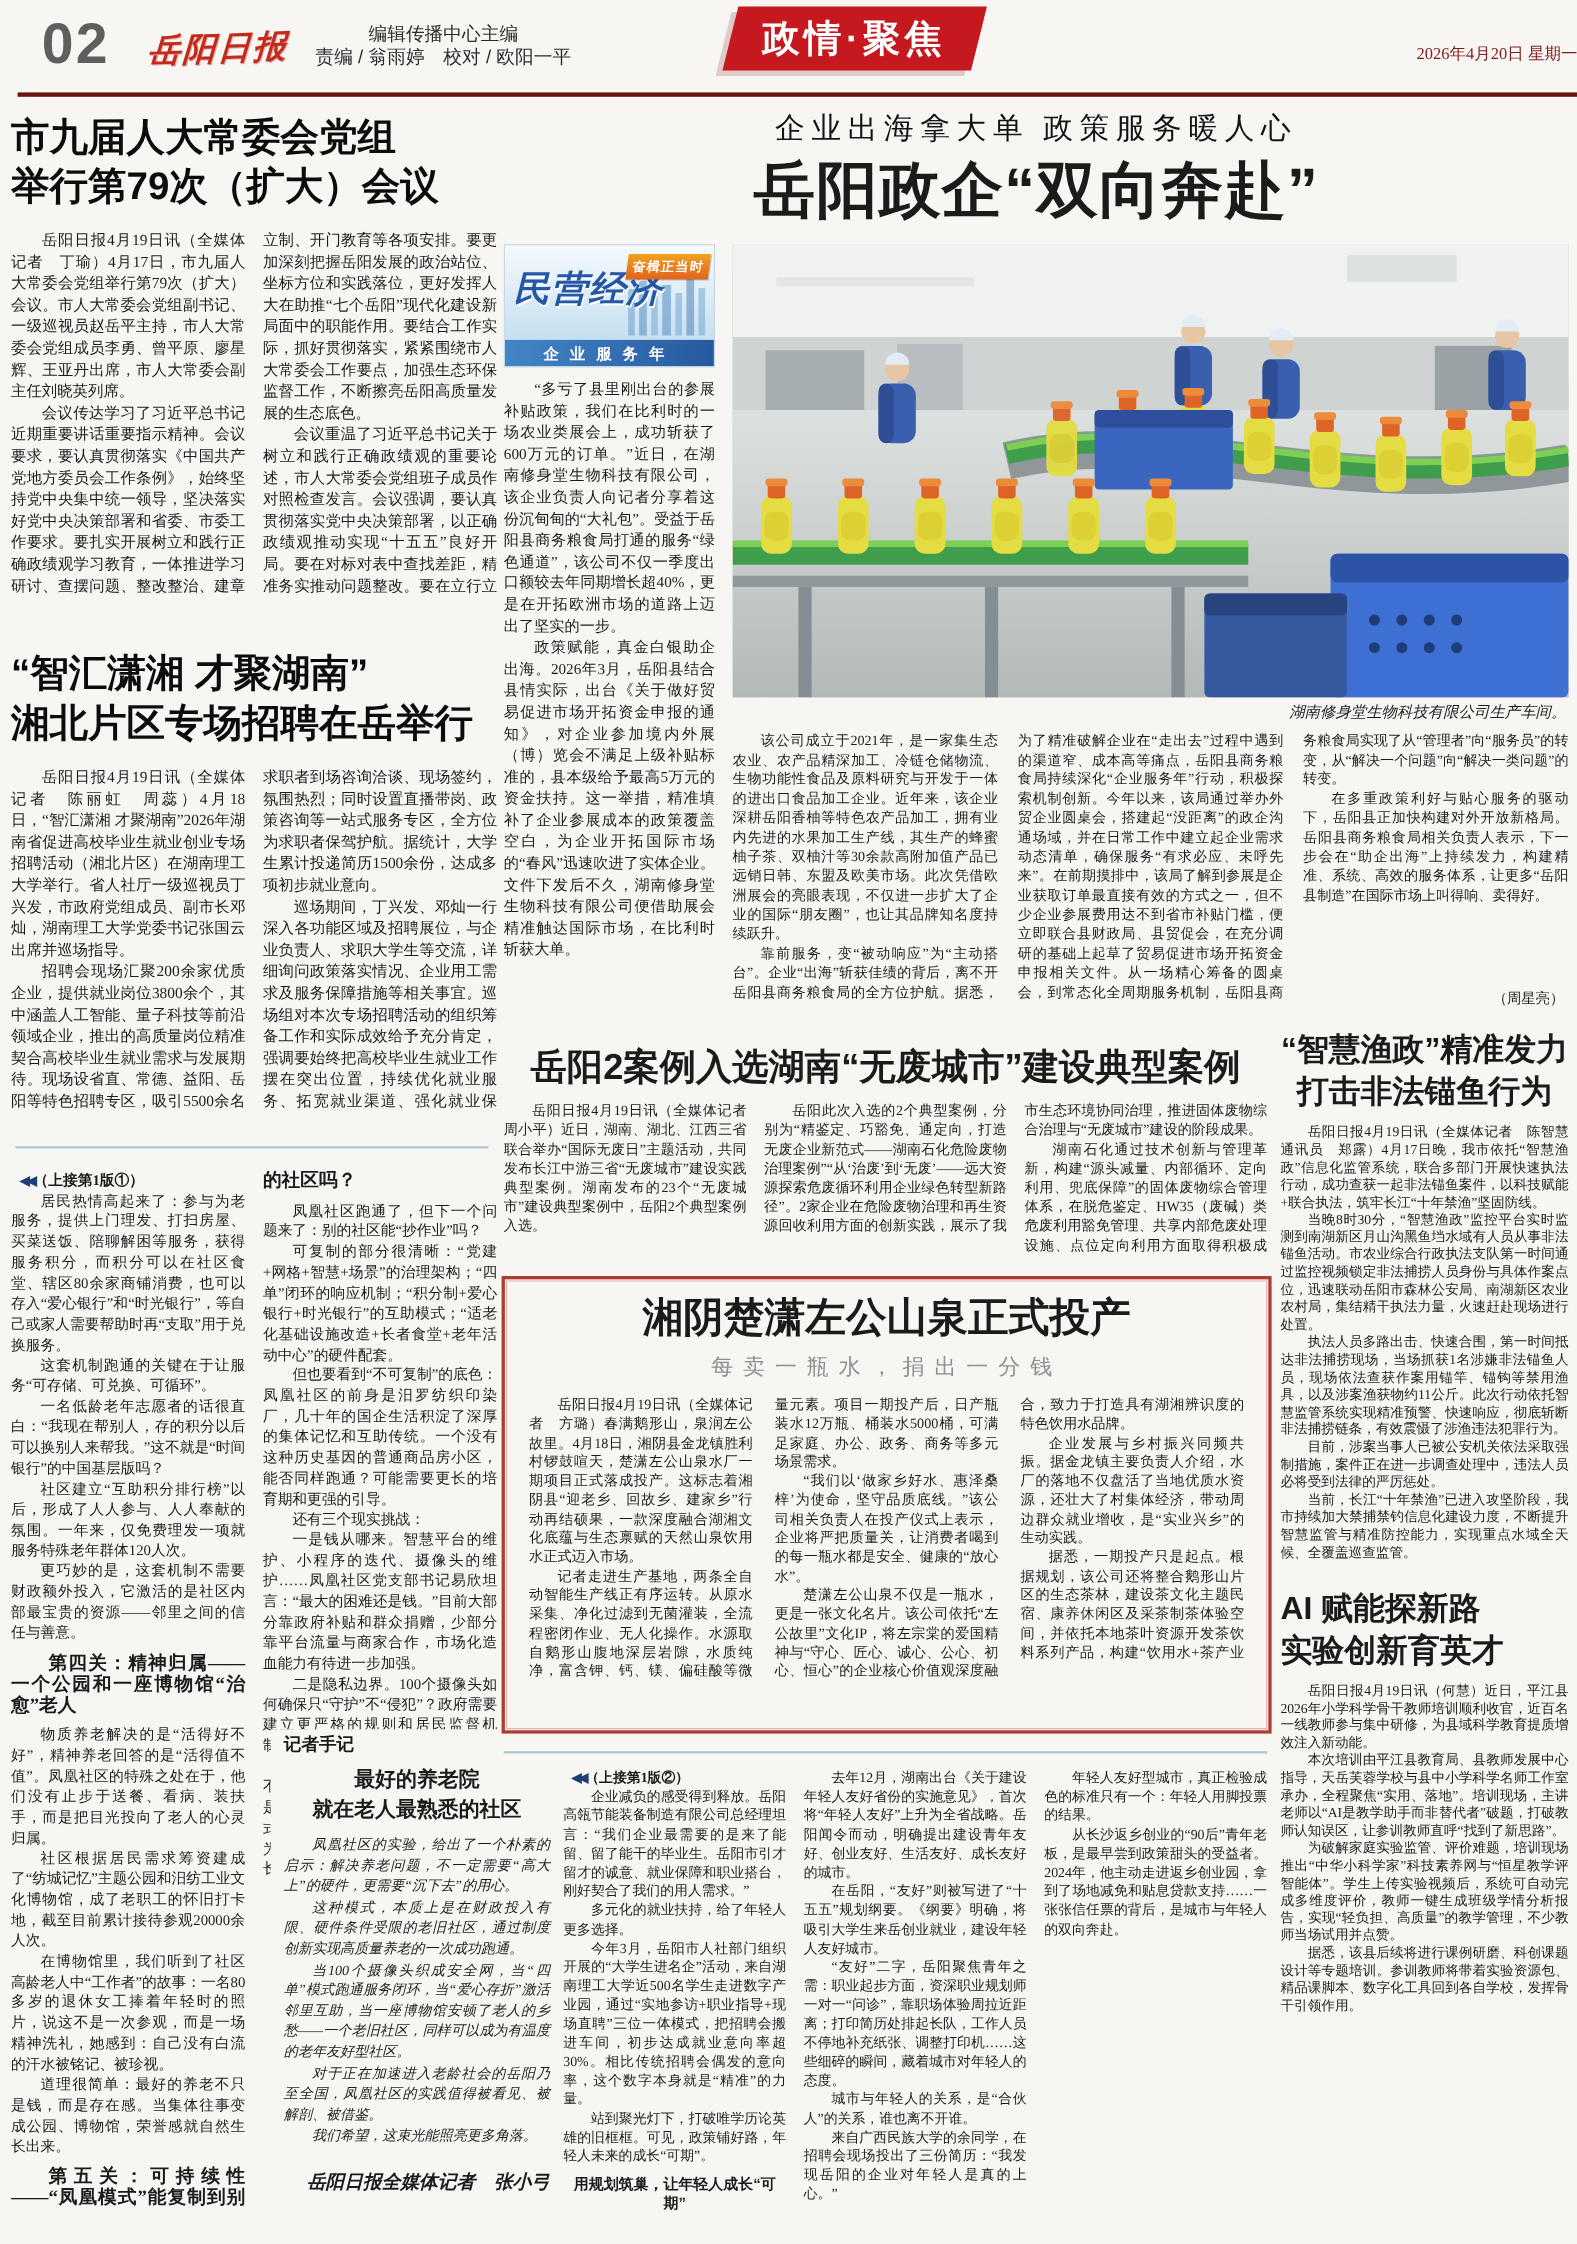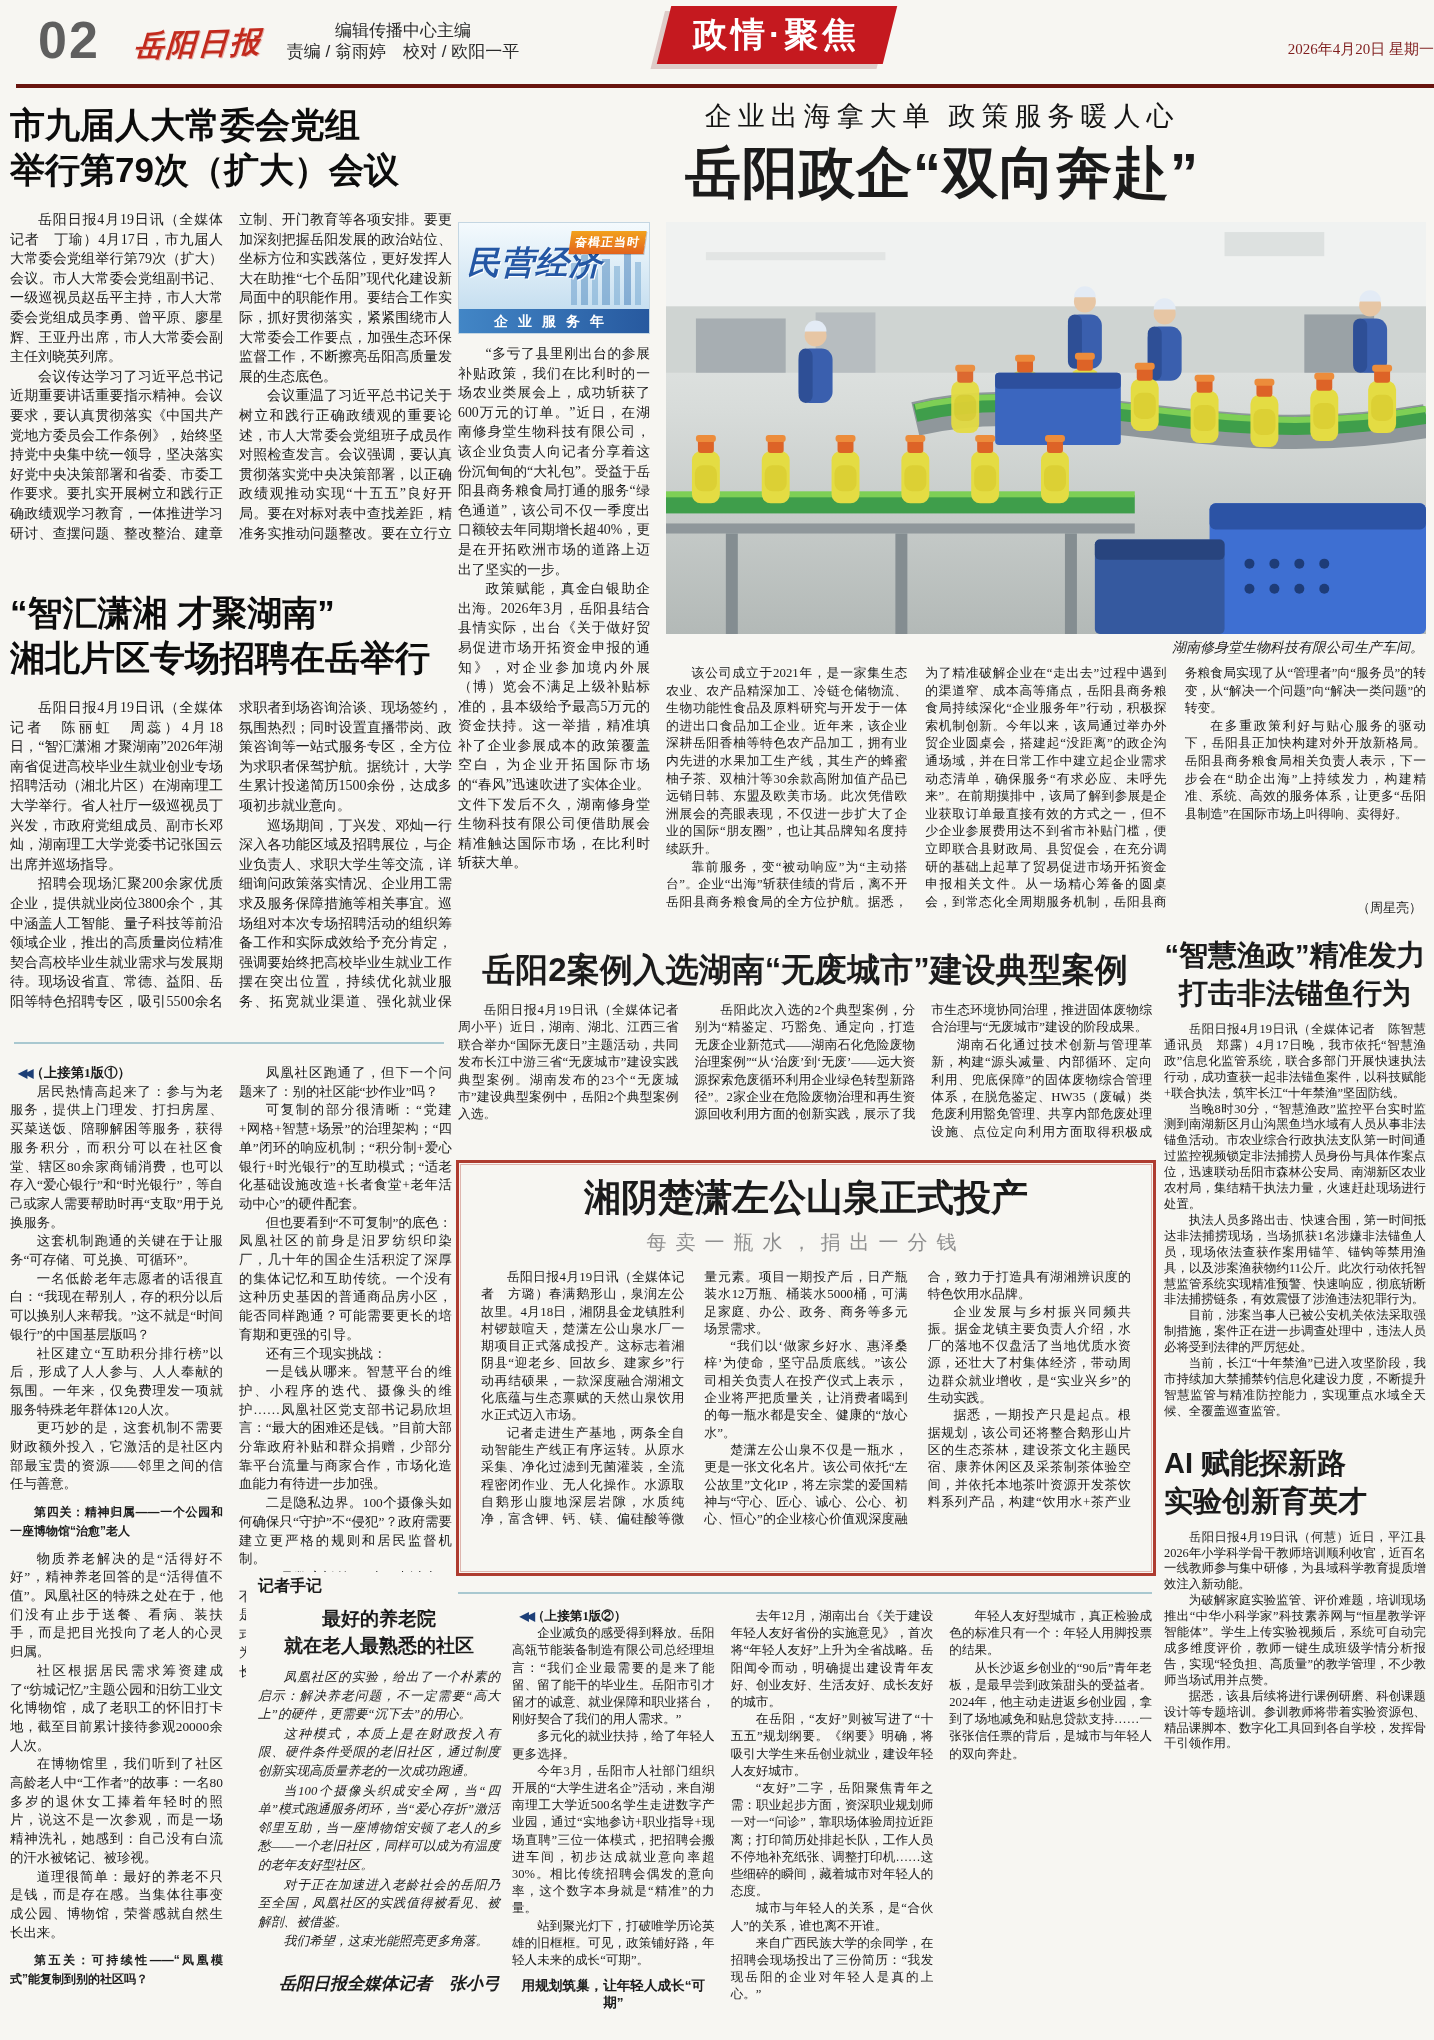--- a/index.html
+++ b/index.html
@@ -36,21 +36,21 @@
     font-size:35px; line-height:45px; color:#0c0c0c; }
   .two-col { column-count:2; column-gap:16px; column-fill:auto; overflow:hidden;
     text-align:justify; }
   .a1-body { margin-top:18px; height:334px; font-size:14px; line-height:19.6px; }
   .a2 { margin-top:46px; }
   .a2-body { margin-top:18px; height:318px; font-size:14px; line-height:19.6px; }
   .left-divider { margin:26px 8px 0 4px; border-top:2px solid #a9c8d0; }
   .cont1-body { margin-top:20px; height:960px; font-size:13.4px; line-height:18.7px; }
   .marker { font-weight:bold; text-indent:0.6em; }
   .marker .arr { color:#1d3f77; letter-spacing:-3px; font-size:12px; }
-  .subhead { font-weight:bold; font-size:12px; margin:9px 0; font-family:Liberation Sans, sans-serif; }
+  .subhead { font-weight:bold; font-size:17px; margin:9px 0; font-family:Liberation Serif, serif; }
 
   
   .essay-box { position:absolute; left:246px; top:1572px; width:262px; height:414px;
     background:#f7f6f2; padding:4px 8px 0 12px; }
   .essay-label { font-weight:bold; font-size:16px; font-family:"Liberation Sans",sans-serif; margin-bottom:8px; }
   .essay-title { text-align:center; font-weight:bold; font-size:19px; line-height:27px; }
   .essay-body { margin-top:9px; font-size:12.8px; line-height:18.6px; font-style:italic; text-align:justify; }
   .essay-body p { margin-bottom:1px; }
   .essay-sign { text-align:right; font-weight:bold; font-style:italic; margin-top:24px; font-size:17px; text-indent:0; }
 
@@ -377,19 +377,20 @@
         <p>当前，长江“十年禁渔”已进入攻坚阶段，我市持续加大禁捕禁钓信息化建设力度，不断提升智慧监管与精准防控能力，实现重点水域全天候、全覆盖巡查监管。</p>
       </div>
     </div>
     <div>
       <div class="ai-head">
         <div>AI 赋能探新路</div>
         <div>实验创新育英才</div>
       </div>
       <div class="rs-body">
         <p>岳阳日报4月19日讯（何慧）近日，平江县2026年小学科学骨干教师培训顺利收官，近百名一线教师参与集中研修，为县域科学教育提质增效注入新动能。</p>
+        <p>本次培训由平江县教育局、县教师发展中心指导，天岳芙蓉学校与县中小学科学名师工作室承办，全程聚焦“实用、落地”。培训现场，主讲老师以“AI是教学助手而非替代者”破题，打破教师认知误区，让参训教师直呼“找到了新思路”。</p>
         <p>为破解家庭实验监管、评价难题，培训现场推出“中华小科学家”科技素养网与“恒星教学评智能体”。学生上传实验视频后，系统可自动完成多维度评价，教师一键生成班级学情分析报告，实现“轻负担、高质量”的教学管理，不少教师当场试用并点赞。</p>
         <p>据悉，该县后续将进行课例研磨、科创课题设计等专题培训。参训教师将带着实验资源包、精品课脚本、数字化工具回到各自学校，发挥骨干引领作用。</p>
       </div>
     </div>
   </div>
 
 </div>
 
 </body></html>

